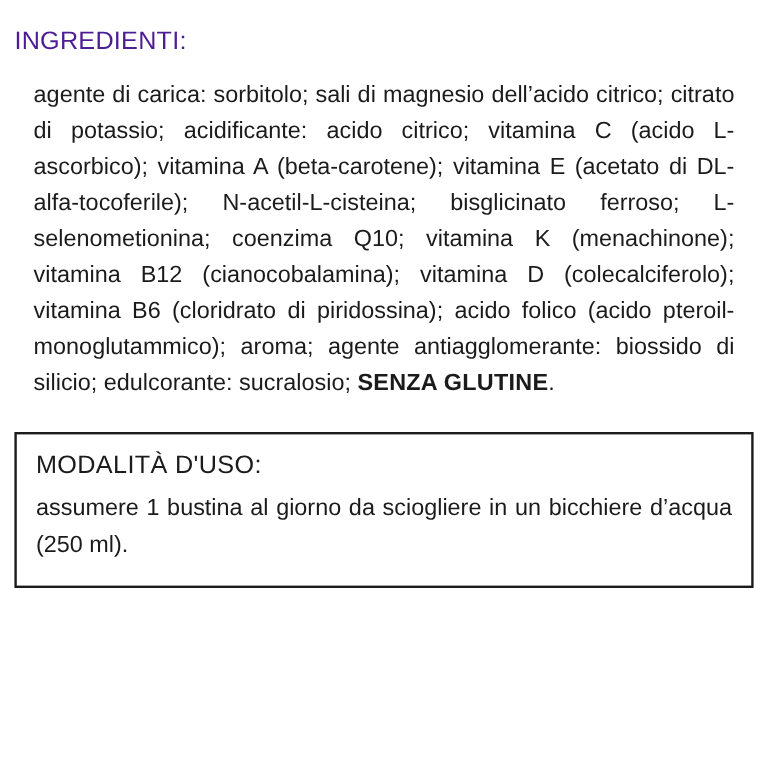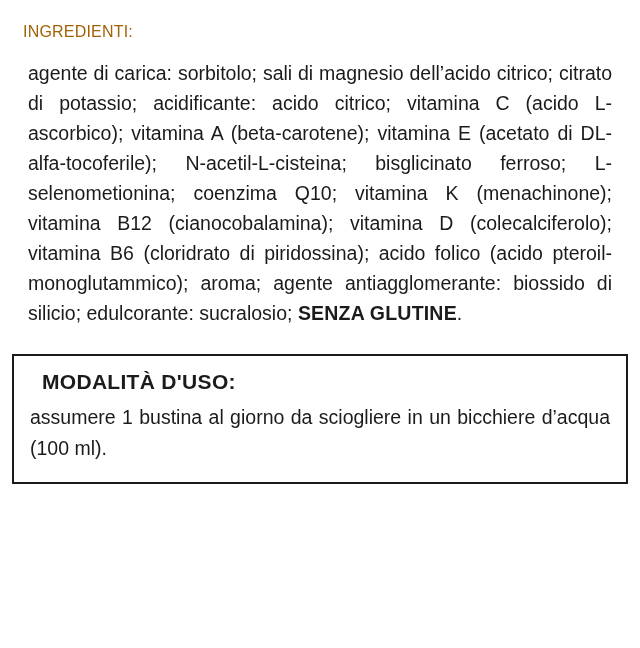--- a/index.html
+++ b/index.html
@@ -14,26 +14,26 @@
     color: #1b1b1b;
     overflow: hidden;
   }
   .page {
     box-sizing: border-box;
     width: 640px;
     height: 648px;
     padding: 22px 12px 0 12px;
   }
   .ingredients-heading {
-    font-size: 16px;
+    font-size: 21px;
     line-height: 1.25;
     letter-spacing: 0.2px;
-    margin: 0 0 14px 11px;
+    margin: 0 0 14px 0;
     font-weight: 400;
-    color: #a16207;
+    color: #4c1d95;
   }
   .ingredients-body {
     font-size: 19.5px;
     line-height: 30px;
     text-align: justify;
     text-justify: inter-word;
     margin: 16px;
     color: #1b1b1b;
   }
   .ingredients-body .gluten {
@@ -41,23 +41,23 @@
     letter-spacing: 0.2px;
   }
   .usage-box {
     box-sizing: border-box;
     margin-top: 26px;
     border: 2px solid #1b1b1b;
     padding: 14px 16px 18px 16px;
   }
   .usage-title {
     font-size: 21px;
-    font-weight: 700;
+    font-weight: 400;
     letter-spacing: 0.3px;
-    margin: 0 0 8px 12px;
+    margin: 0 0 8px 0;
     color: #1b1b1b;
   }
   .usage-text {
     font-size: 19.5px;
     line-height: 31px;
     text-align: justify;
     text-justify: inter-word;
     margin: 0;
     color: #1b1b1b;
   }
@@ -66,16 +66,16 @@
 <body>
 
 <div class="page">
 
   <h1 class="ingredients-heading">INGREDIENTI:</h1>
 
   <p class="ingredients-body"><span>agente di carica: sorbitolo; sali di magnesio dell’acido citrico; citrato di potassio; acidificante: acido citrico; vitamina C (acido L-ascorbico); vitamina A (beta-carotene); vitamina E (acetato di DL-alfa-tocoferile); N-acetil-L-cisteina; bisglicinato ferroso; L-selenometionina; coenzima Q10; vitamina K (menachinone); vitamina B12 (cianocobalamina); vitamina D (colecalciferolo); vitamina B6 (cloridrato di piridossina); acido folico (acido pteroil-monoglutammico); aroma; agente antiagglomerante: biossido di silicio; edulcorante: sucralosio; </span><span class="gluten">SENZA GLUTINE</span><span>.</span></p>
 
   <div class="usage-box">
     <div class="usage-title">MODALITÀ D'USO:</div>
-    <p class="usage-text">assumere 1 bustina al giorno da sciogliere in un bicchiere d’acqua (100 ml).</p>
+    <p class="usage-text">assumere 1 bustina al giorno da sciogliere in un bicchiere d’acqua (250 ml).</p>
   </div>
 
 </div>
 
 </body></html>

